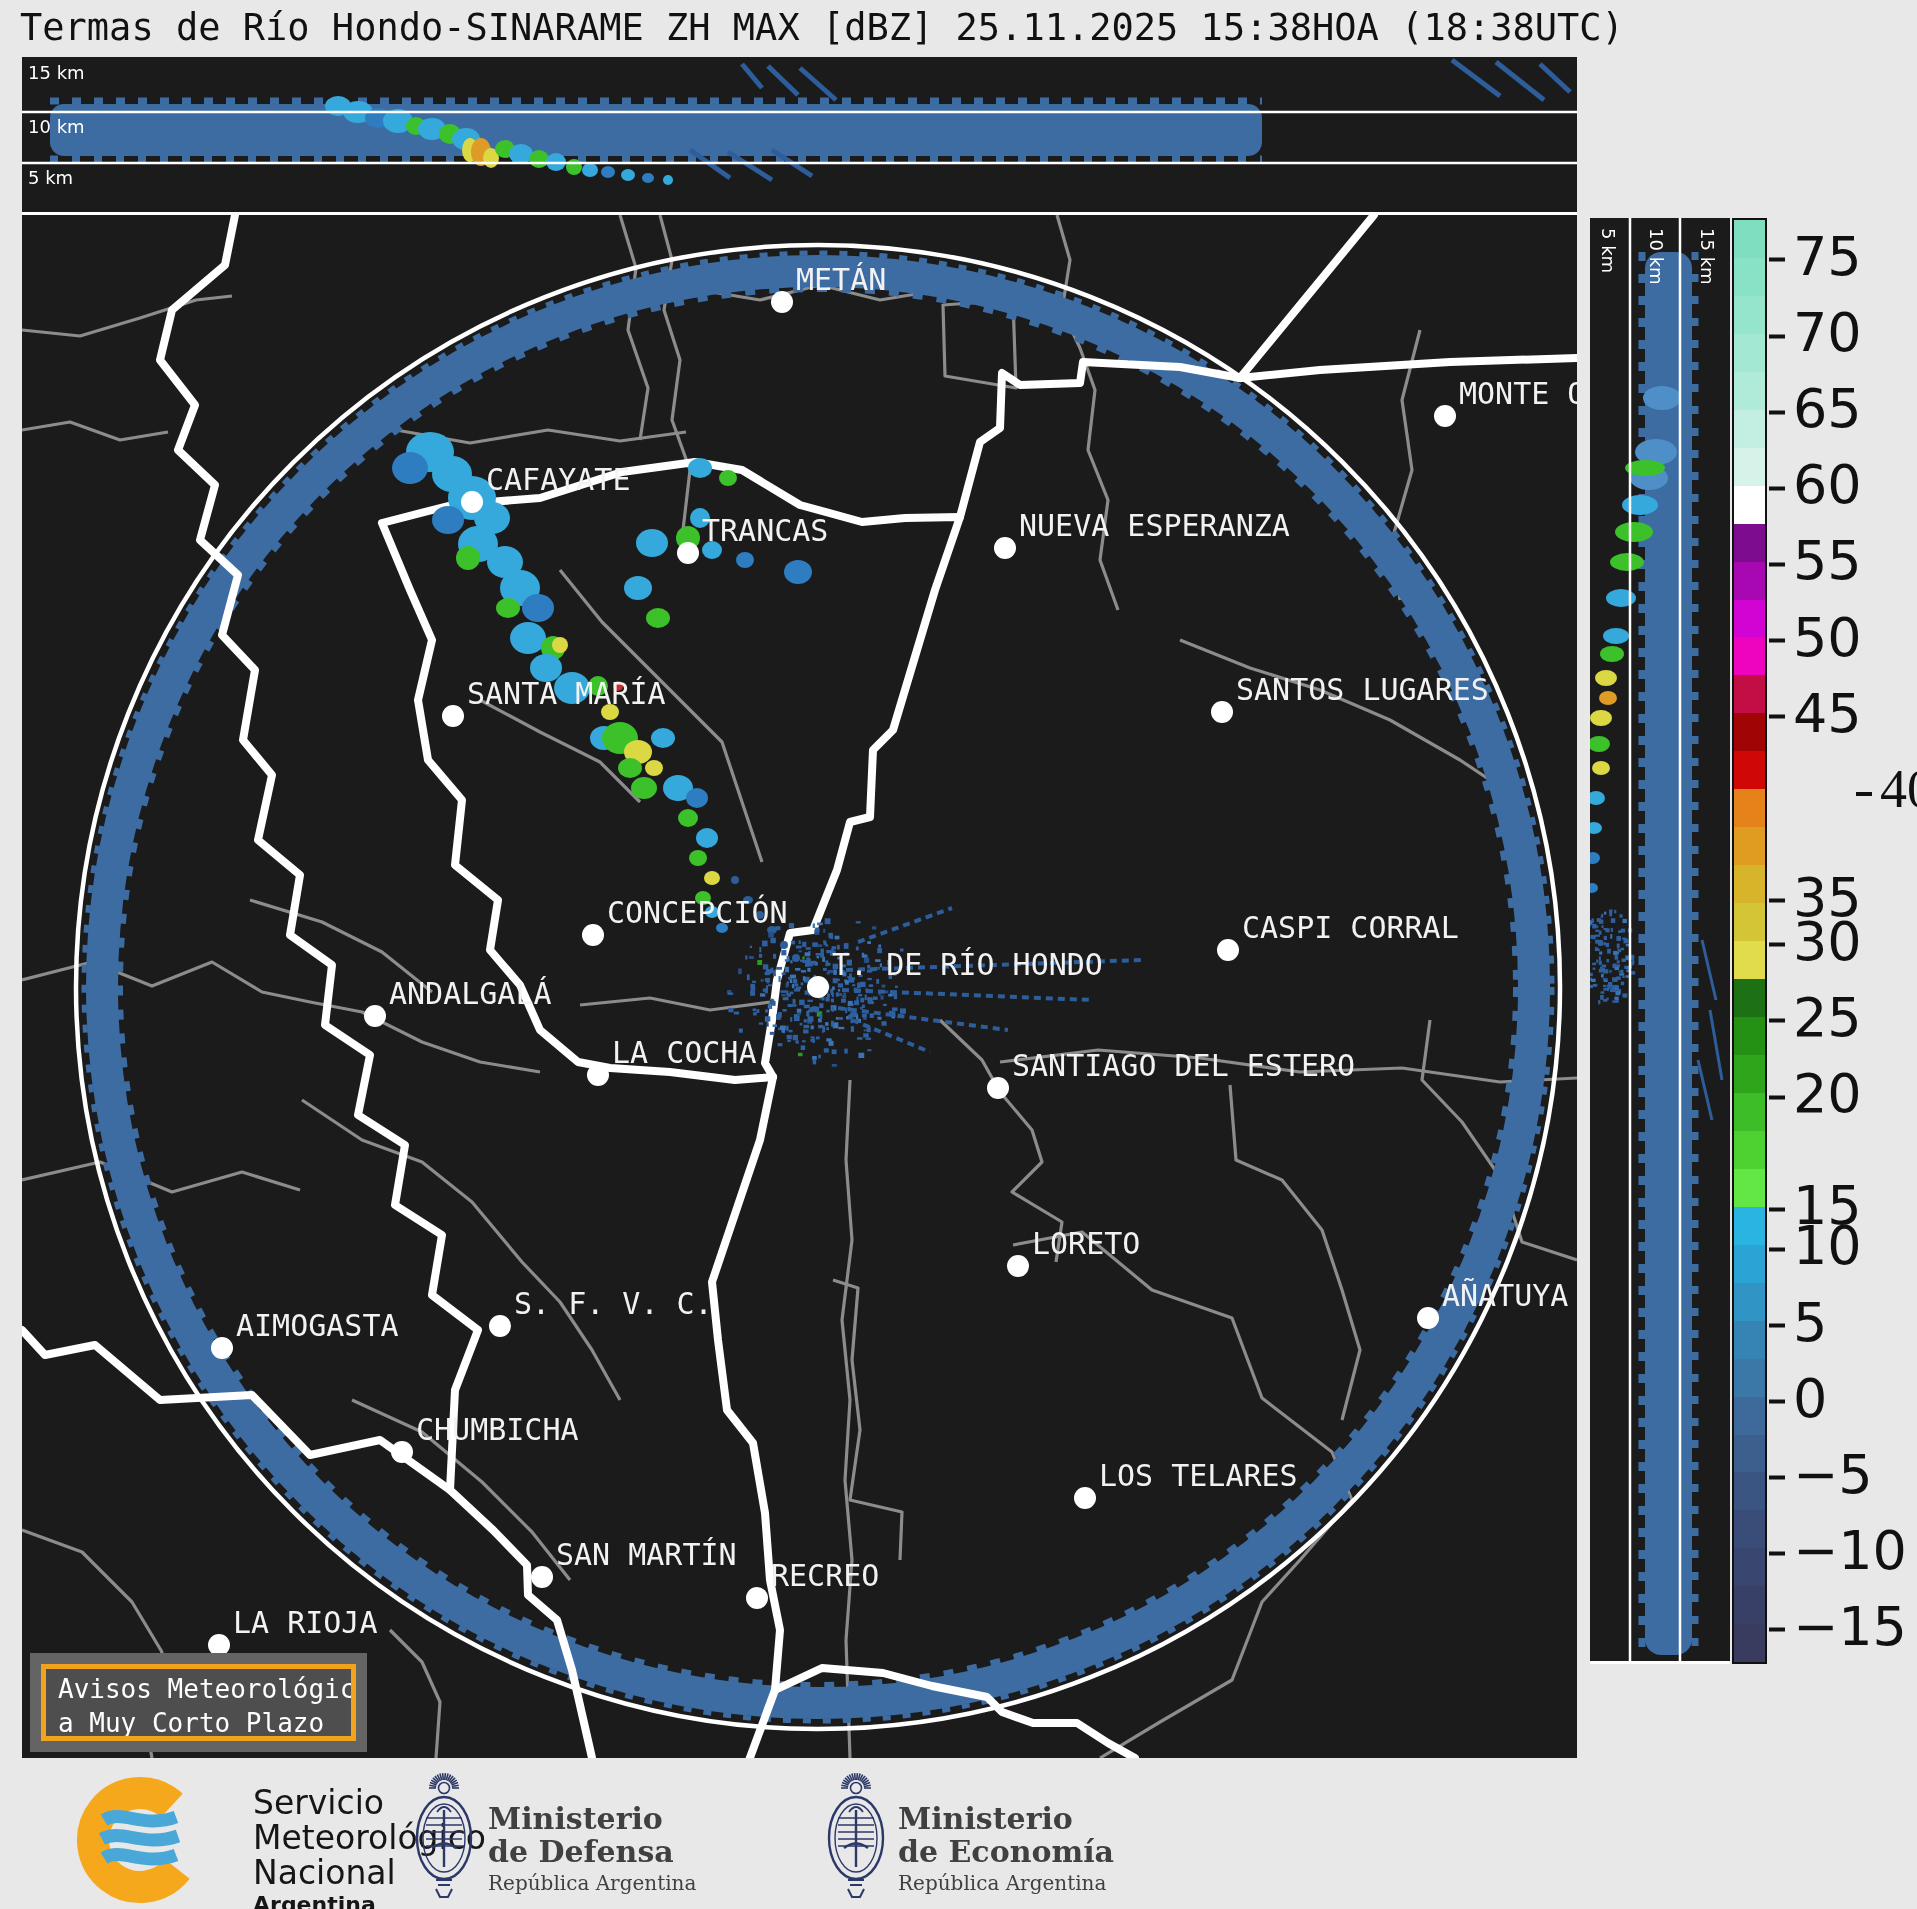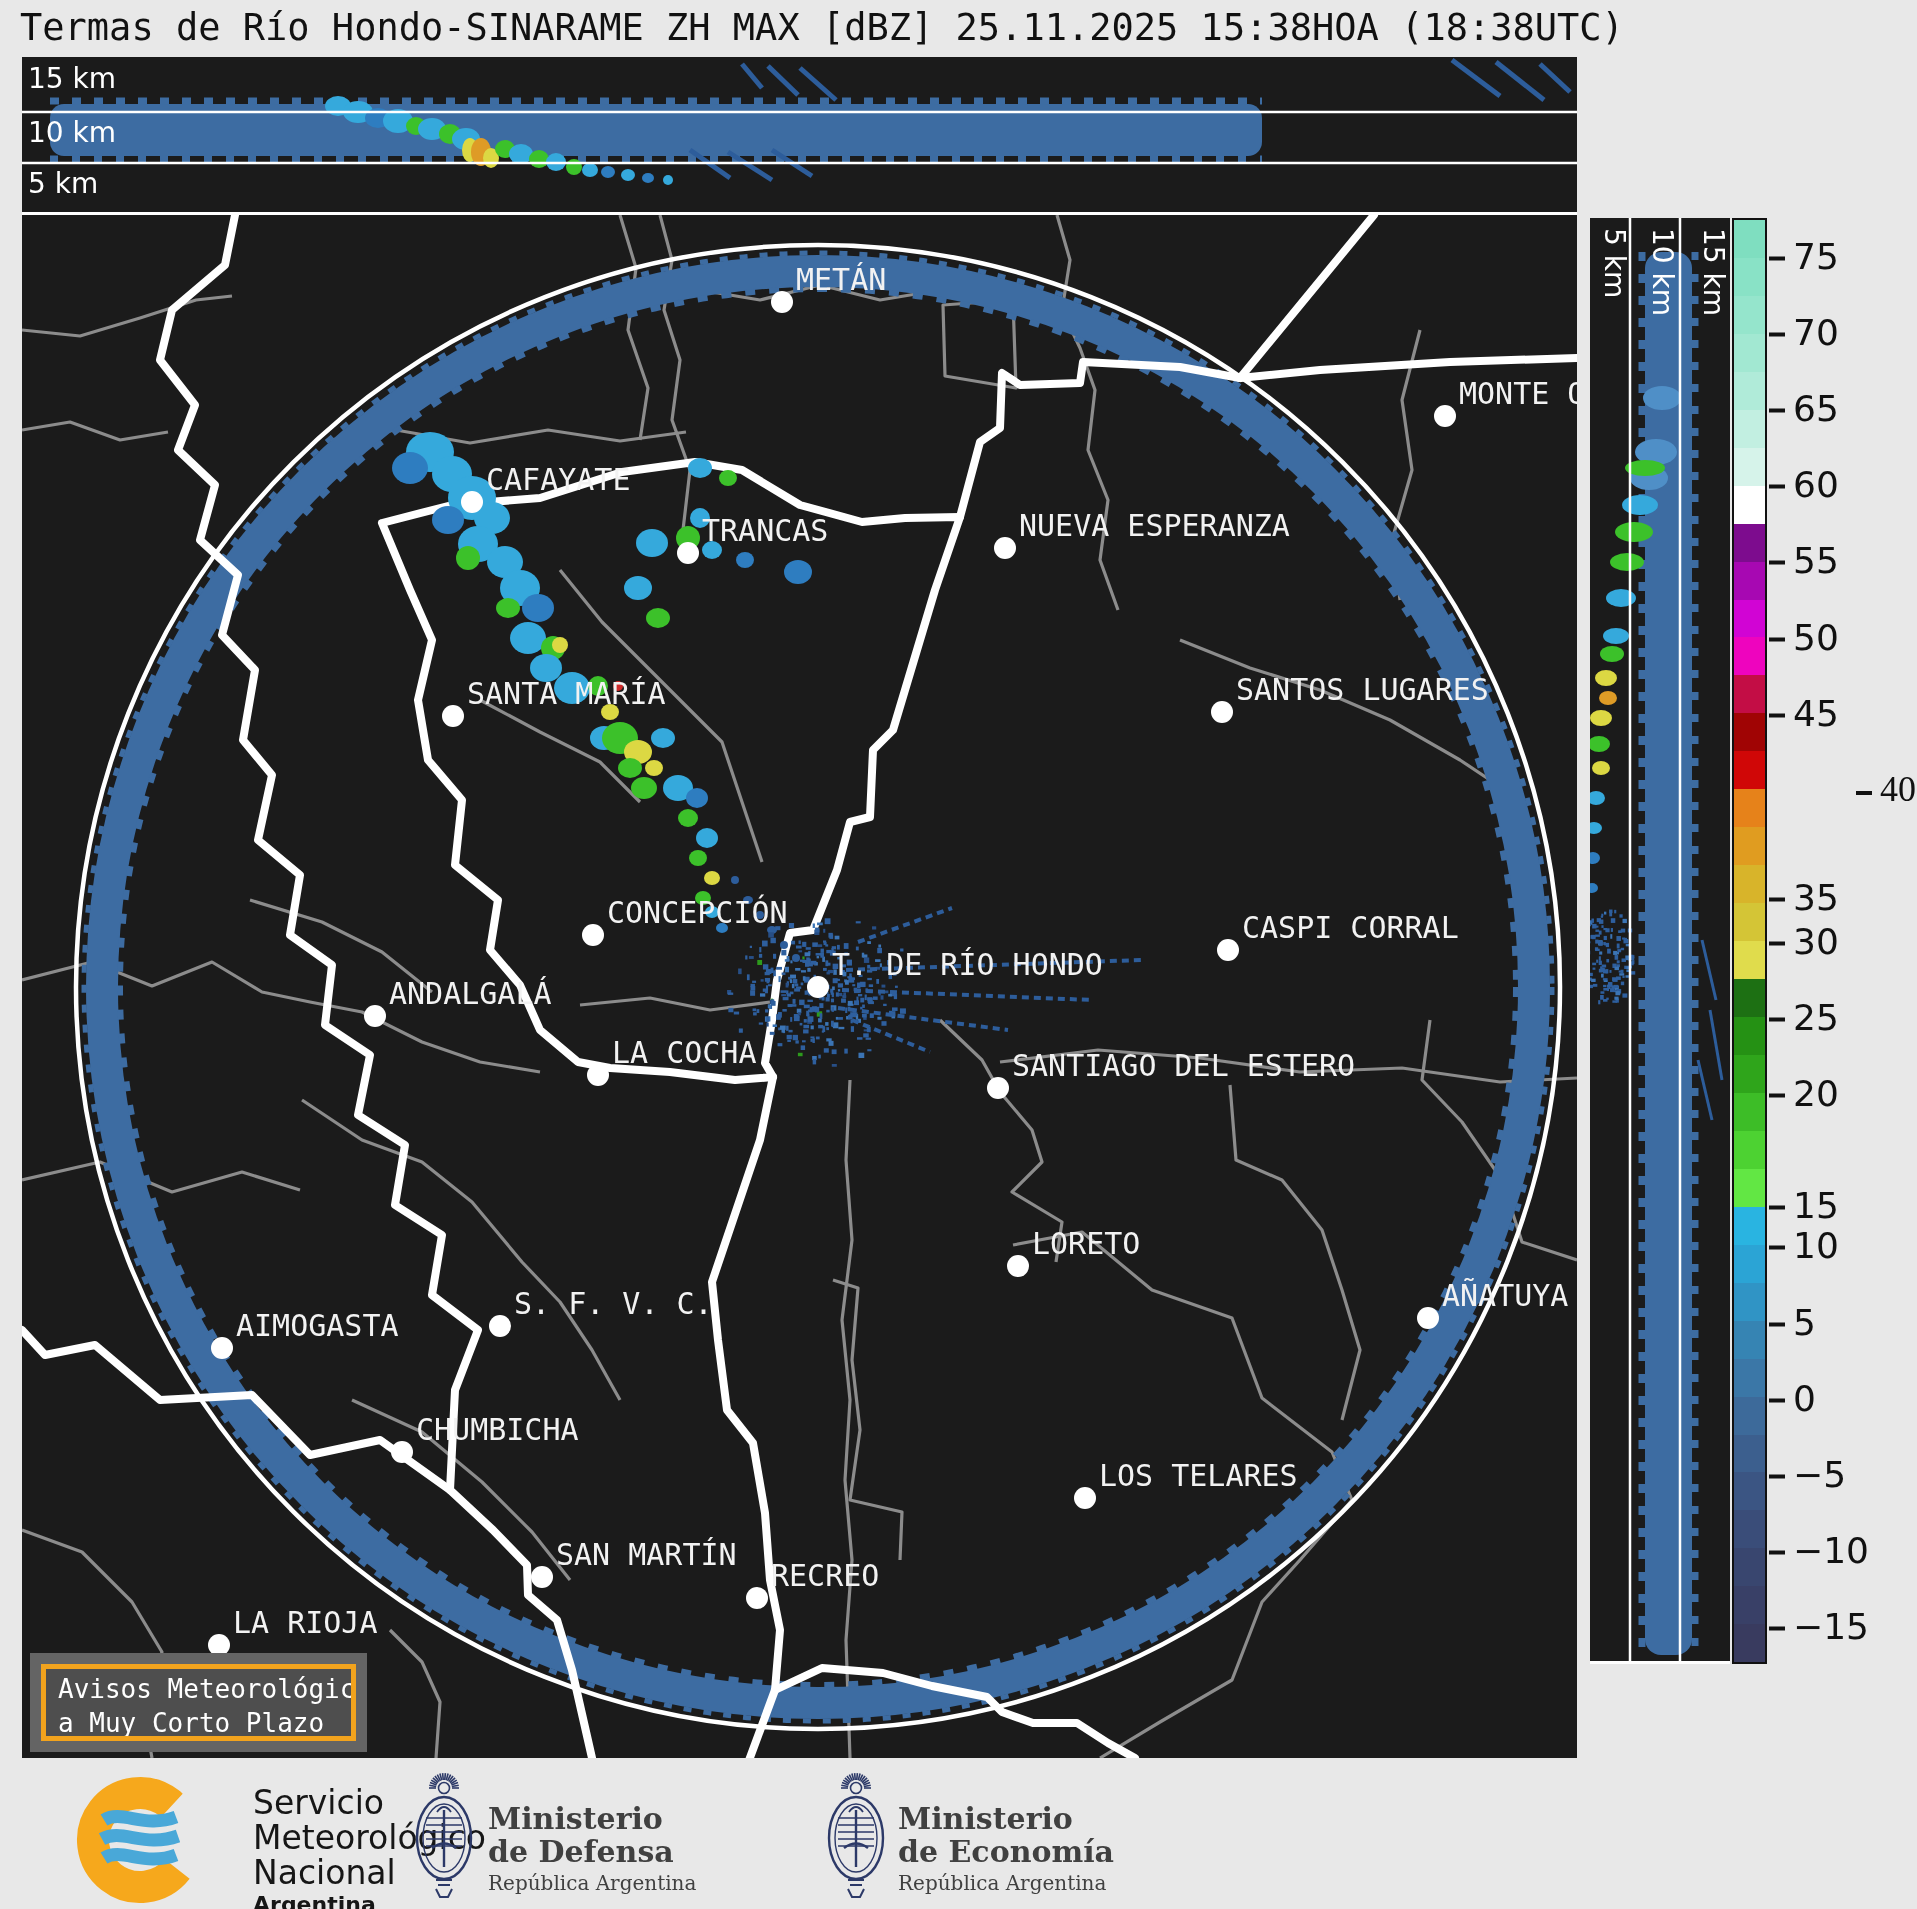--- a/index.html
+++ b/index.html
@@ -7,23 +7,23 @@
         font-family:"DejaVu Sans Mono","Liberation Mono",monospace;}
   .title{position:absolute;left:20px;top:6px;font-size:37px;color:#111;white-space:nowrap;letter-spacing:0;}
   .panel{position:absolute;background:#1b1b1b;}
   #topProfile{left:22px;top:57px;width:1555px;height:158px;}
   #mapPanel{left:22px;top:212px;width:1555px;height:1546px;border-top:3px solid #fff;box-sizing:border-box;}
   #rightProfile{left:1590px;top:218px;width:140px;height:1446px;border-bottom:3px solid #fff;box-sizing:border-box;}
   #colorbar{left:1732px;top:218px;width:35px;height:1446px;background:#000;border:2px solid #111;box-sizing:border-box;
             display:flex;flex-direction:column;}
   #colorbar .seg{flex:1 1 auto;}
   .cbtick{position:absolute;color:#111;font-family:"DejaVu Sans","Liberation Sans",sans-serif;
-          font-size:36px;transform:translateY(-50%);white-space:nowrap;}
+          font-size:54px;transform:translateY(-50%);white-space:nowrap;}
   .cbtick .mark{display:inline-block;width:16px;height:4px;background:#111;vertical-align:middle;margin-right:8px;}
-  .kmlabel{position:absolute;color:#fff;font-family:"DejaVu Sans","Liberation Sans",sans-serif;font-size:28px;}
+  .kmlabel{position:absolute;color:#fff;font-family:"DejaVu Sans","Liberation Sans",sans-serif;font-size:18px;}
   .kmlabel.vert{writing-mode:vertical-rl;}
   svg{position:absolute;left:0;top:0;}
   .alerts{position:absolute;left:30px;top:1653px;width:337px;height:99px;background:#646464;box-sizing:border-box;padding:11px;}
   .alerts .inner{width:100%;height:100%;box-sizing:border-box;border:5px solid #f2a31d;background:#4e4e4e;
                  color:#fff;font-size:26px;line-height:1.3;padding:4px 12px;white-space:nowrap;overflow:hidden;}
   .footer-text{position:absolute;color:#161616;font-family:"DejaVu Sans","Liberation Sans",sans-serif;}
   .smn-lines{left:253px;top:1786px;font-size:33px;line-height:1.06;font-weight:500;}
   .smn-lines .small{font-size:22px;font-weight:700;margin-top:2px;}
   .ministry{font-family:"DejaVu Serif","Liberation Serif",serif;color:#404040;}
   .ministry .big{font-size:30px;font-weight:700;line-height:1.1;}

